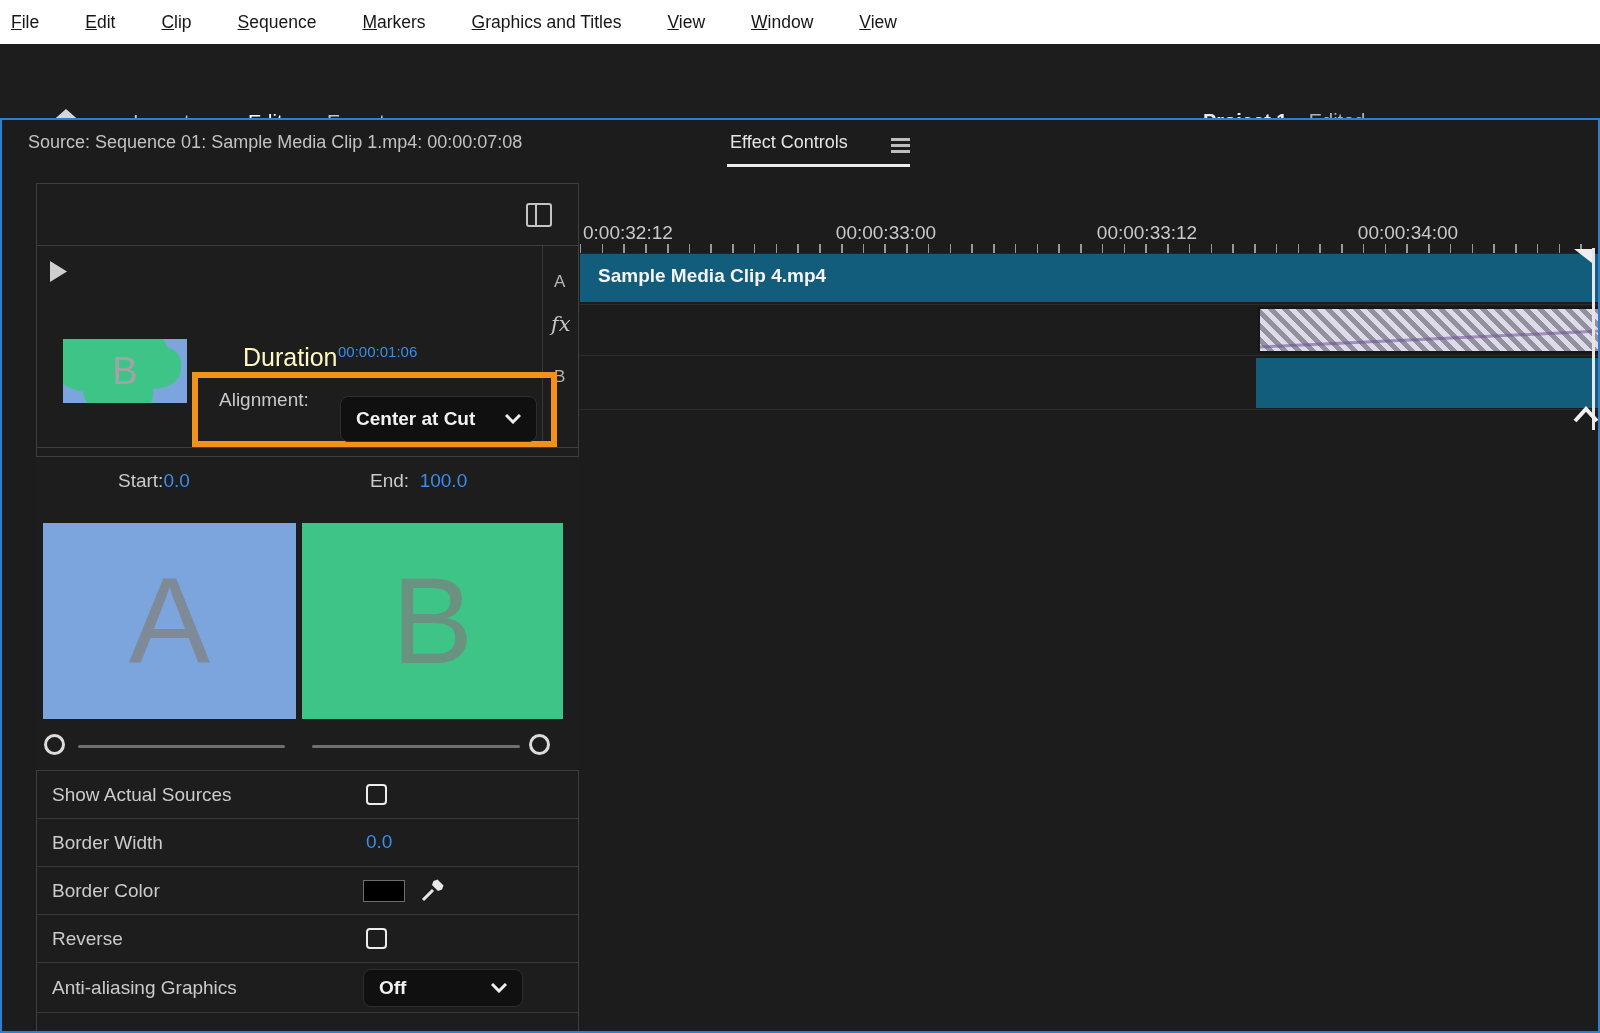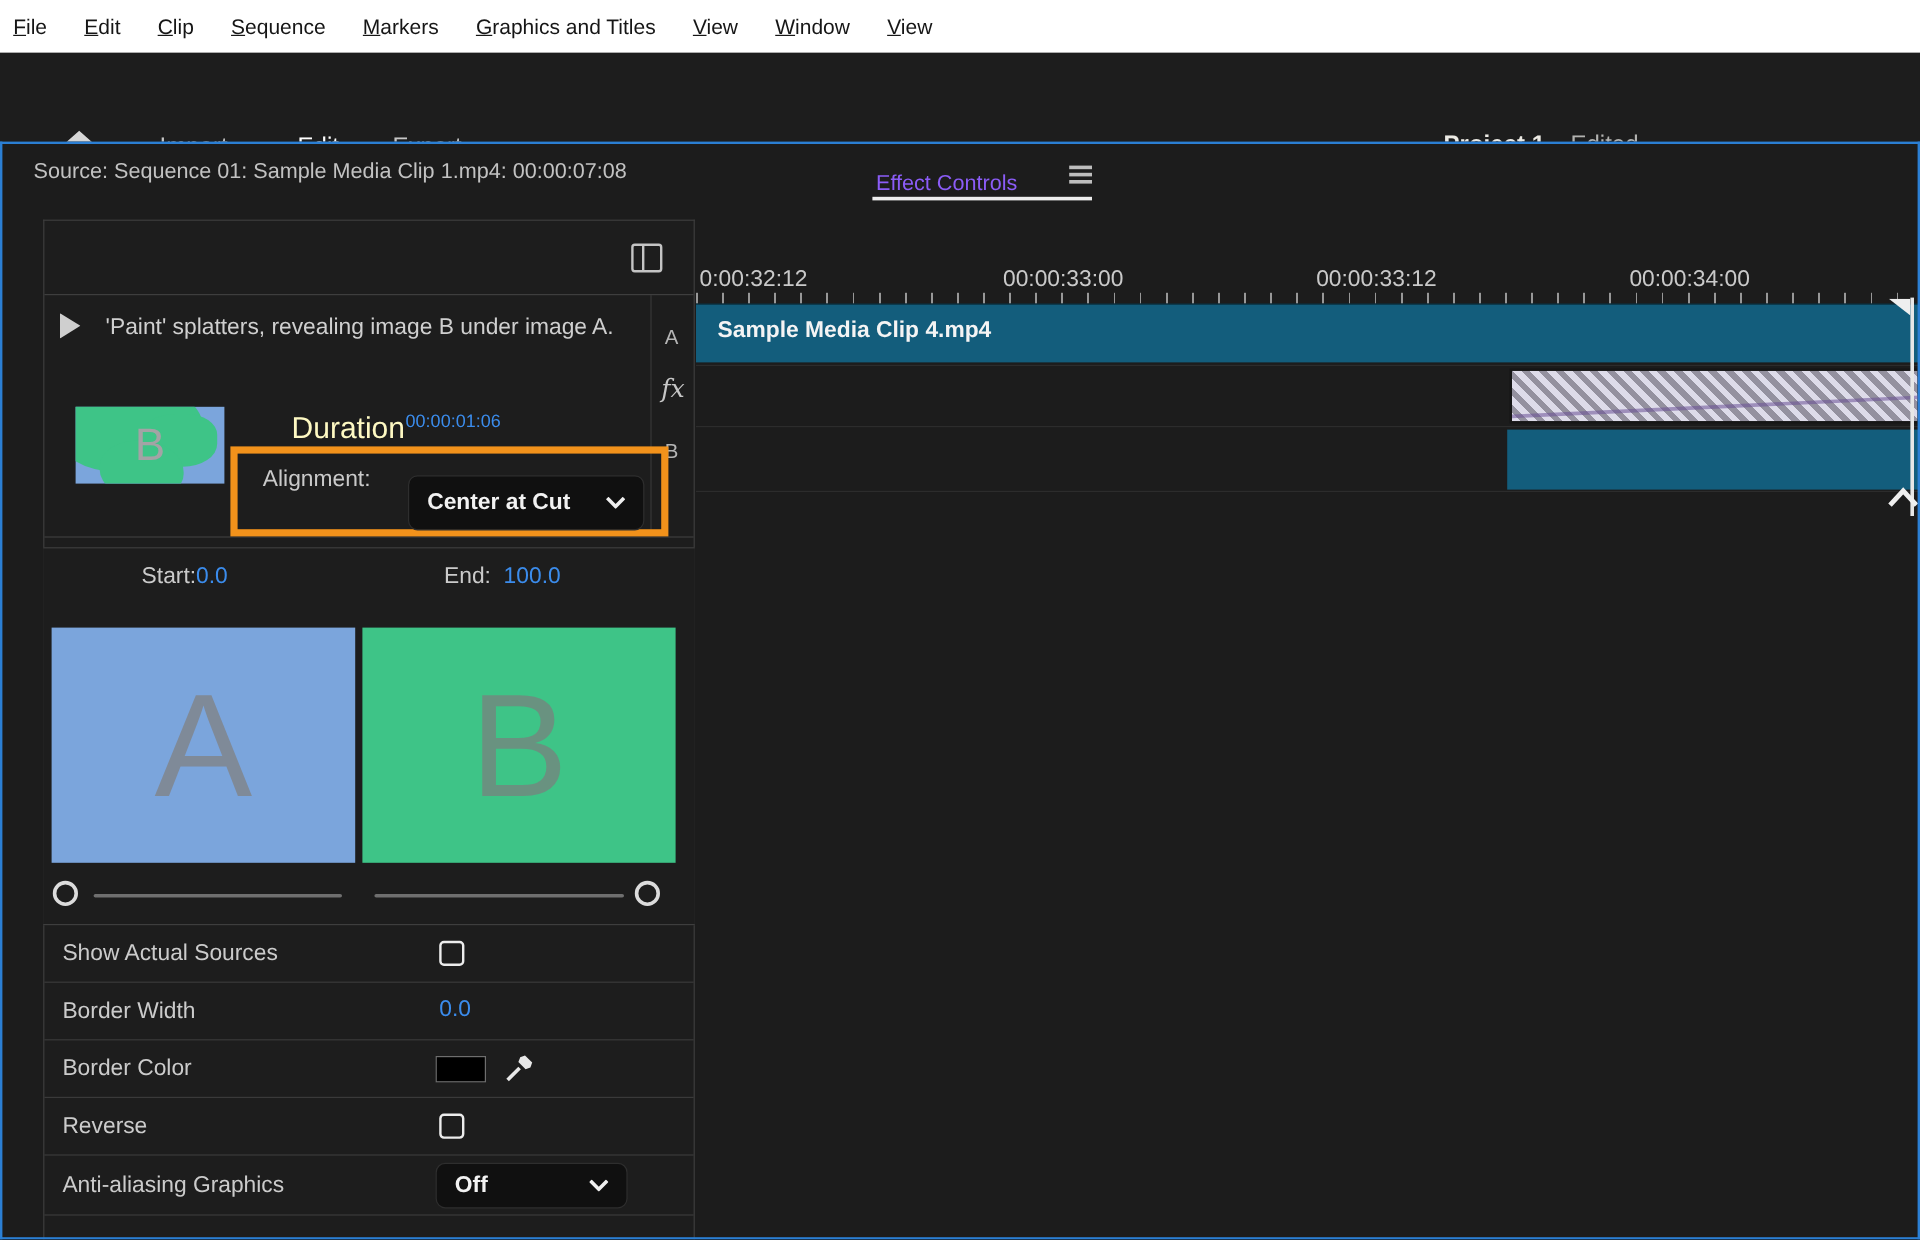--- a/index.html
+++ b/index.html
@@ -5,39 +5,39 @@
   * { margin:0; padding:0; box-sizing:border-box; }
   body { background:#000; }
   .app {
     position:relative; width:1600px; height:1033px; overflow:hidden;
     background:#1c1c1c; font-family:"Liberation Sans", sans-serif;
     -webkit-font-smoothing:antialiased;
   }
   
   .menubar {
     position:absolute; left:0; top:0; width:1600px; height:44px;
-    background:#ffffff; display:flex; align-items:center; gap:31px;
+    background:#ffffff; display:flex; align-items:center; gap:46px;
     padding-left:11px; font-size:17.5px; color:#161616;
   }
   .menu-item { cursor:default; }
   .menu-item::first-letter { text-decoration:underline; }
   
   .toolbar { position:absolute; left:0; top:44px; width:1600px; height:74px; background:#1d1d1d; }
   .home { position:absolute; left:46px; top:64px; width:40px; height:32px; }
   .tb-tab { position:absolute; top:67px; font-size:20px; color:#c6c6c6; }
   .tb-tab.active { color:#ffffff; }
   .tb-underline { position:absolute; left:248px; top:111px; width:44px; height:3px; background:#f0f0f0; border-radius:2px; }
   .project-title { position:absolute; left:1203px; top:66px; font-size:20px; }
   .project-title .name { color:#eceae4; font-weight:bold; }
   .project-title .status { color:#b2b2b0; margin-left:9px; }
   
   .workspace { position:absolute; left:0; top:118px; width:1600px; height:915px; background:#1c1c1c; }
   .blue-edge { position:absolute; background:#2b7fd4; z-index:40; }
   .src-label { position:absolute; left:28px; top:14px; font-size:18px; color:#c2c2c2; }
-  .ec-tab { position:absolute; left:730px; top:24px; font-size:18px; color:#8b5cf6; }
+  .ec-tab { position:absolute; left:730px; top:14px; font-size:18px; color:#e5e5e5; }
   .tab-underline { position:absolute; left:727px; top:46px; width:183px; height:3px; background:#ececec; }
   .hamburger { position:absolute; left:891px; top:20px; width:19px; }
   .hamburger div { height:2.5px; background:#bdbdbd; margin-bottom:3.5px; }
   
   .left-col {
     position:absolute; left:36px; top:65px; width:543px; height:850px;
     background:#1d1d1d; border:1px solid #3e3e3e; border-bottom:none;
   }
   .col-header { position:relative; height:62px; border-bottom:1px solid #3e3e3e; }
   .split-icon { position:absolute; right:26px; top:19px; width:26px; height:24px; border:2px solid #c4c4c4; border-radius:3px; }
@@ -156,21 +156,20 @@
         <div class="split-icon">
             <i></i>
           </div>
       </div>
 
       <div class="desc-sec">
         <div class="desc-inner"></div>
         <svg class="play-icon" width="17" height="21" viewBox="0 0 17 21">
           <polygon points="0,0 17,10.5 0,21" fill="#cfcfcf"></polygon>
         </svg>
-        <div class="desc-text">'Paint' splatters, revealing image B under image A.</div>
         <div class="thumb">
           <div class="blob b1"></div>
           <div class="blob b2"></div>
           <div class="blob b3"></div>
           <div class="letter">B</div>
         </div>
         <span class="dur-label">Duration</span>
         <span class="dur-value">00:00:01:06</span>
 
         <div class="orange-box"></div>

